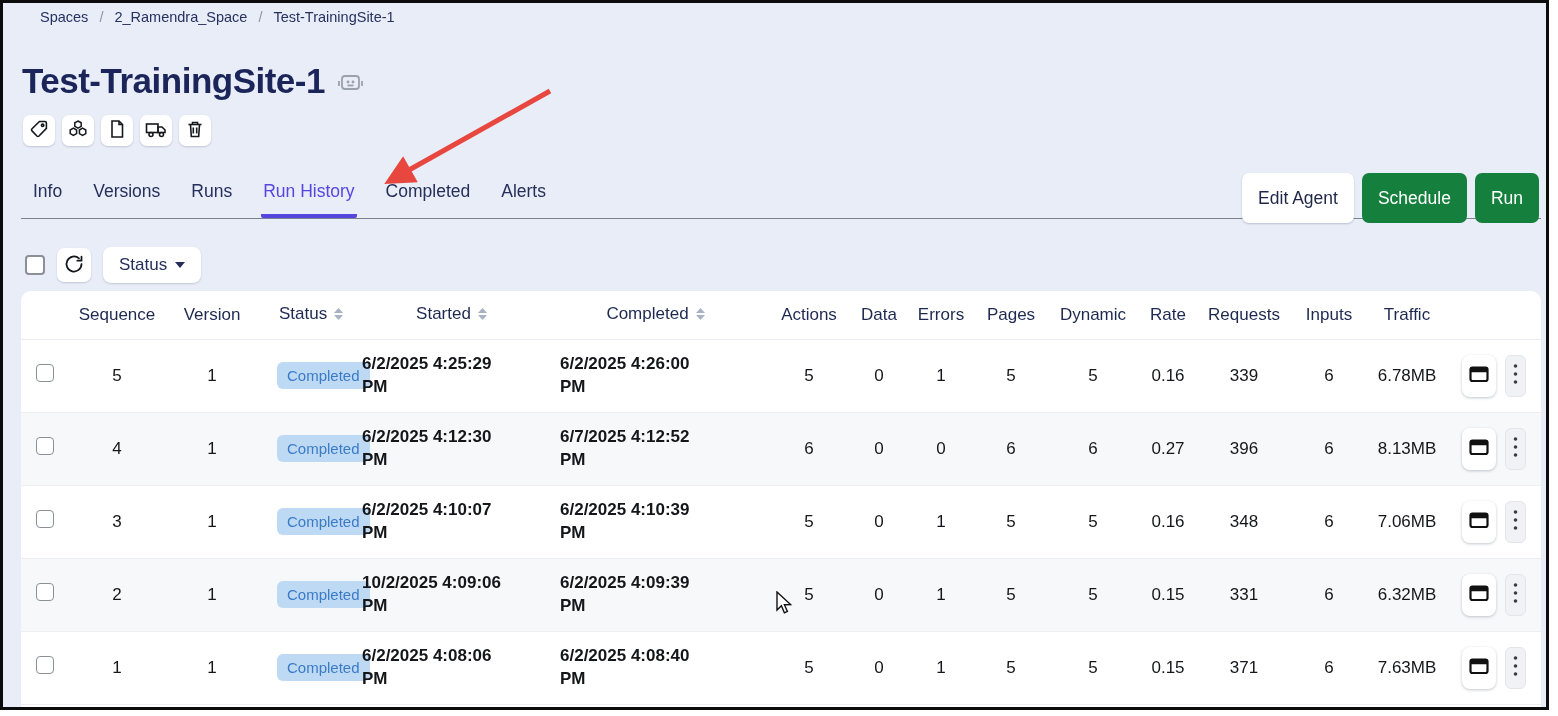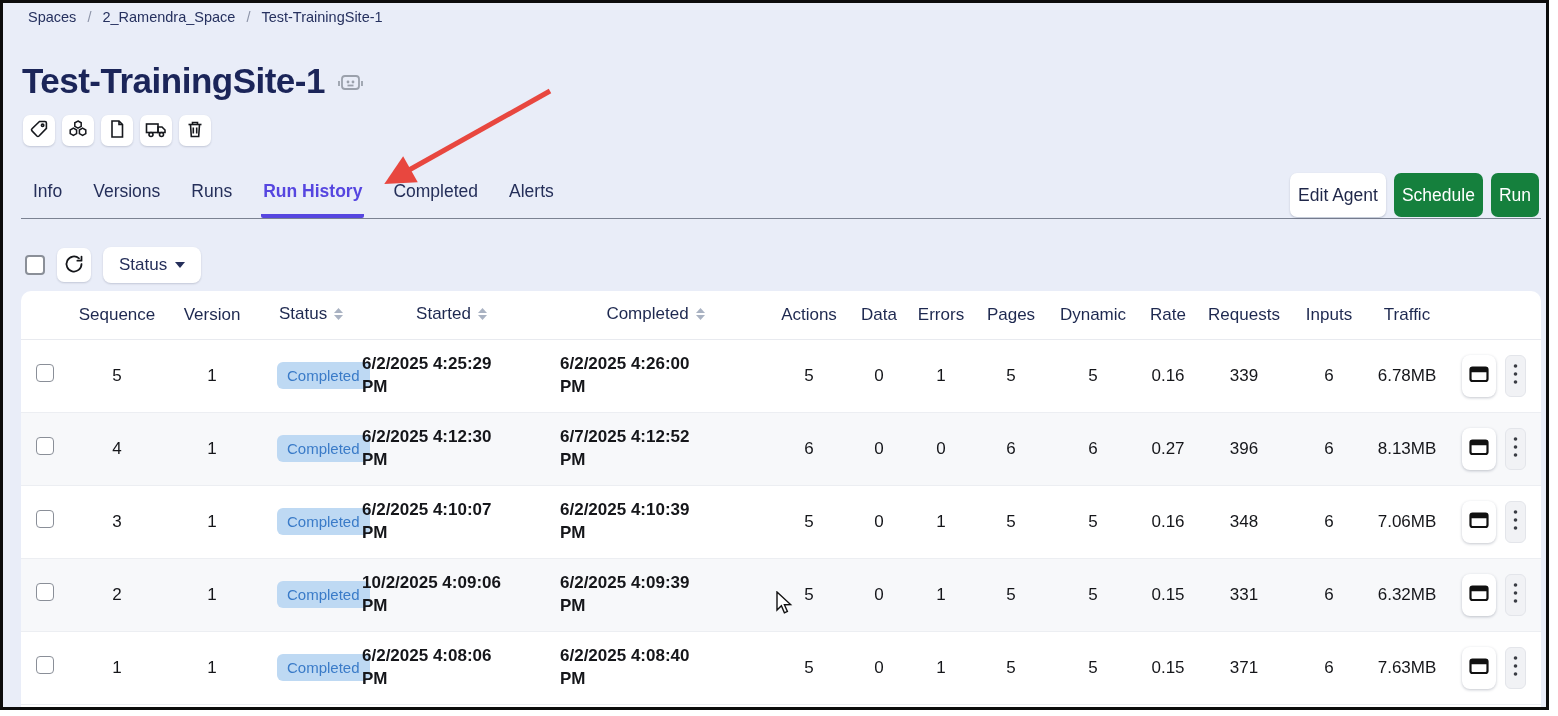--- a/index.html
+++ b/index.html
@@ -2,39 +2,39 @@
 <html><head>
 <meta charset="utf-8">
 <style>
   * { box-sizing: border-box; margin: 0; padding: 0; }
   html,body { width:1558px; height:716px; background:#ffffff; font-family:"Liberation Sans", sans-serif; }
   .screen {
     position:absolute; left:0; top:0; width:1549px; height:710px;
     border:3px solid #0c0c0c; background:#e9edf8; overflow:hidden;
   }
   
-  .breadcrumb { position:absolute; left:25px; top:6px; display:flex; gap:11px; align-items:flex-start;
+  .breadcrumb { position:absolute; left:37px; top:6px; display:flex; gap:11px; align-items:flex-start;
     font-size:14.5px; color:#26315f; font-weight:500; }
   .breadcrumb .sep { color:#8d94a8; }
   .breadcrumb .crumb { cursor:pointer; }
   
   .title-row { position:absolute; left:19px; top:58px; display:flex; align-items:center; gap:12px; }
   .page-title { font-size:35px; font-weight:700; color:#1b2559; letter-spacing:-0.5px; }
   .robot-icon { margin-top:6px; }
   
   .toolbar { position:absolute; left:20px; top:112px; display:flex; gap:7px; }
   .icon-btn { width:32px; height:31px; background:#ffffff; border:none; border-radius:7px;
     display:flex; align-items:center; justify-content:center; box-shadow:0 1px 2px rgba(20,30,60,.18); cursor:pointer; }
   
   .tabs-row { position:absolute; left:18px; top:168px; width:1520px; height:48px; border-bottom:1px solid #7b8292; }
   .tabs { position:absolute; left:10px; bottom:0; display:flex; gap:27px; }
   .tab { font-size:17.5px; color:#252f5a; padding:0 2px 12px 2px; border-bottom:4px solid transparent; cursor:pointer; }
-  .tab.active { color:#5646e0; border-bottom-color:#5646e0; border-radius:0 0 2px 2px; font-weight:700;text-align:right; }
+  .tab.active { color:#5646e0; border-bottom-color:#5646e0; border-radius:0 0 2px 2px; font-weight:400;text-align:right; }
   .top-actions { position:absolute; right:2px; top:2px; display:flex; gap:8px; }
-  .btn { height:44px; border:none; border-radius:7px; font-size:17.5px; padding:0 8px; cursor:pointer;
+  .btn { height:50px; border:none; border-radius:7px; font-size:17.5px; padding:0 16px; cursor:pointer;
     font-family:"Liberation Sans", sans-serif; }
   .btn.white { background:#ffffff; color:#1f2749; box-shadow:0 1px 2px rgba(20,30,60,.22); }
   .btn.purple { background:#15803d; color:#ffffff; }
   
   .filter-row { position:absolute; left:22px; top:244px; display:flex; align-items:center; gap:12px; }
   .checkbox { display:inline-block; width:20px; height:20px; border:2px solid #8a8f98; border-radius:4px; background:#fff; cursor:pointer; }
   .refresh-btn { width:34px; height:34px; background:#fff; border:none; border-radius:7px;
     display:flex; align-items:center; justify-content:center; box-shadow:0 1px 2px rgba(20,30,60,.18); cursor:pointer; }
   .status-btn { height:36px; background:#fff; border:none; border-radius:8px; padding:0 16px;
     display:flex; align-items:center; gap:8px; font-size:17px; color:#252f5a;

